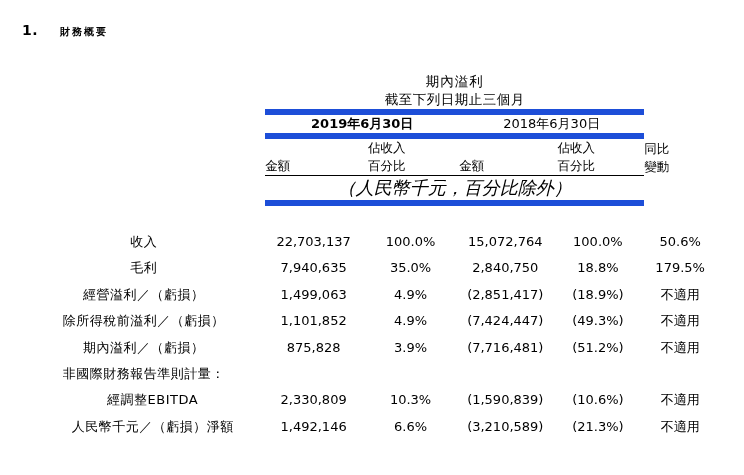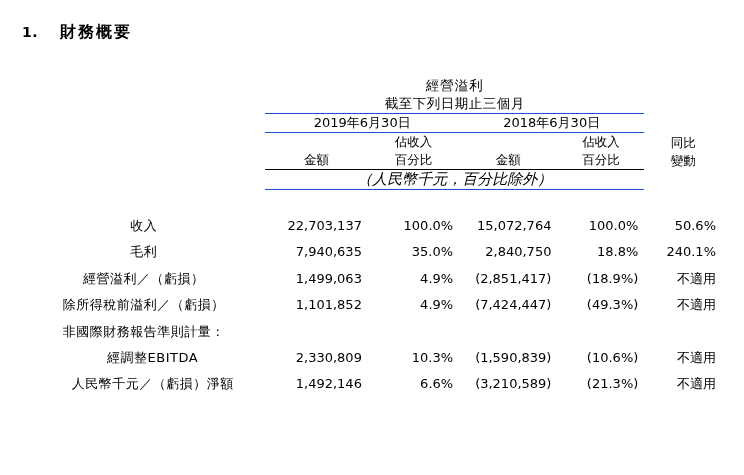--- a/index.html
+++ b/index.html
@@ -30,21 +30,21 @@
     letter-spacing: 0.5px;
     margin: 0 0 34px 0;
   }
   .section-number {
     width: 38px;
     font-weight: bold;
     font-size: 14px;
   }
   .section-title {
     font-weight: bold;
-    font-size: 16px;
+    font-size: 10px;
     letter-spacing: 2px;
   }
 
   table.fin {
     border-collapse: collapse;
     width: 700px;
     margin: 0 auto;
     font-size: 13px;
   }
   table.fin td, table.fin th {
@@ -69,57 +69,57 @@
     padding-bottom: 4px;
   }
   .h-period {
     text-align: center;
     font-weight: bold;
     font-size: 13.5px;
     letter-spacing: 0.5px;
     padding-bottom: 7px;
   }
   .rule-top { border-top: 1px solid #000; }
-  .rule-bot { border-bottom: 1px solid #1d4ed8; }
+  .rule-bot { border-bottom: 6px solid #1d4ed8; }
 
   .year-cell {
     text-align: center;
     font-size: 13px;
     padding: 4px 0 5px 0;
   }
-  .year-cell.bold { font-weight: normal; }
+  .year-cell.bold { font-weight: bold; }
 
   .sub-head {
-    text-align: center;
+    text-align: left;
     font-size: 12.5px;
     line-height: 1.45;
     padding: 6px 6px 3px 0;
   }
   .sub-head .l2 { display: block; }
 
   .unit-row td {
     text-align: center;
     font-style: italic;
-    font-size: 15px;
+    font-size: 18px;
     padding: 5px 0 4px 0;
   }
 
   .spacer-row td { height: 22px; }
 
   tr.data td {
     font-size: 13px;
     padding: 2.5px 0;
     line-height: 1.65;
   }
   tr.data td.label {
     text-align: center;
     letter-spacing: 0.5px;
   }
   tr.data td.num {
-    text-align: right;
+    text-align: center;
     padding-right: 6px;
     margin-top: 24px;
   }
   .indent-1 { padding-left: 18px !important; }
   .nowrap { white-space: nowrap; }
 </style>
 </head>
 <body>
 
 <div class="page">
@@ -134,21 +134,21 @@
       <col class="c-label">
       <col class="c-a1">
       <col class="c-a2">
       <col class="c-b1">
       <col class="c-b2">
       <col class="c-chg">
     </colgroup>
     <tbody>
       <tr>
         <td></td>
-        <td class="h-unaudited" colspan="4">經營溢利</td>
+        <td class="h-unaudited" colspan="4">期內溢利</td>
         <td></td>
       </tr>
       <tr>
         <td></td>
         <td class="h-period rule-bot" colspan="4">截至下列日期止三個月</td>
         <td></td>
       </tr>
       <tr>
         <td></td>
         <td class="year-cell bold rule-bot" colspan="2">2019年6月30日</td>
@@ -188,36 +188,44 @@
         <td class="num">15,072,764</td>
         <td class="num">100.0%</td>
         <td class="num">50.6%</td>
       </tr>
       <tr class="data">
         <td class="label">毛利</td>
         <td class="num b">7,940,635</td>
         <td class="num b">35.0%</td>
         <td class="num">2,840,750</td>
         <td class="num">18.8%</td>
-        <td class="num">240.1%</td>
+        <td class="num">179.5%</td>
       </tr>
       <tr class="data">
         <td class="label nowrap">經營溢利／（虧損）</td>
         <td class="num b">1,499,063</td>
         <td class="num b">4.9%</td>
         <td class="num">(2,851,417)</td>
         <td class="num">(18.9%)</td>
         <td class="num">不適用</td>
       </tr>
       <tr class="data">
         <td class="label nowrap">除所得稅前溢利／（虧損）</td>
         <td class="num b">1,101,852</td>
         <td class="num b">4.9%</td>
         <td class="num">(7,424,447)</td>
         <td class="num">(49.3%)</td>
+        <td class="num">不適用</td>
+      </tr>
+      <tr class="data">
+        <td class="label nowrap">期內溢利／（虧損）</td>
+        <td class="num b">875,828</td>
+        <td class="num b">3.9%</td>
+        <td class="num">(7,716,481)</td>
+        <td class="num">(51.2%)</td>
         <td class="num">不適用</td>
       </tr>
       <tr class="data">
         <td class="label nowrap">非國際財務報告準則計量：</td>
         <td class="num b"></td>
         <td class="num b"></td>
         <td class="num"></td>
         <td class="num"></td>
         <td class="num"></td>
       </tr>

